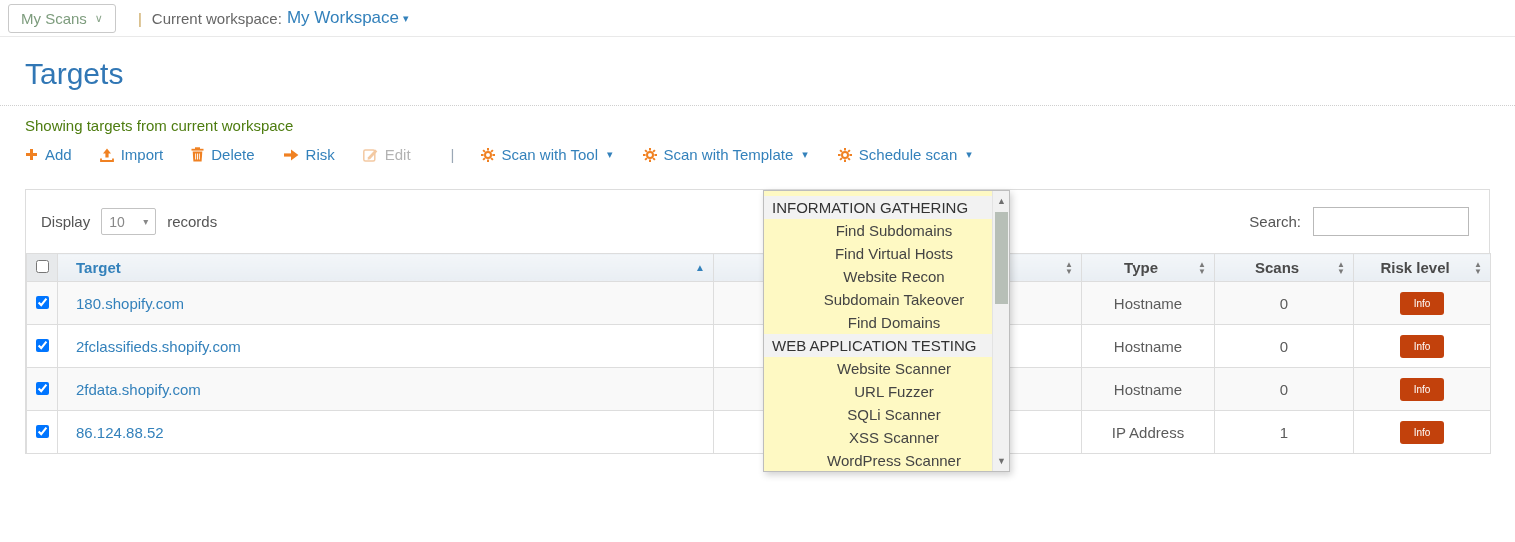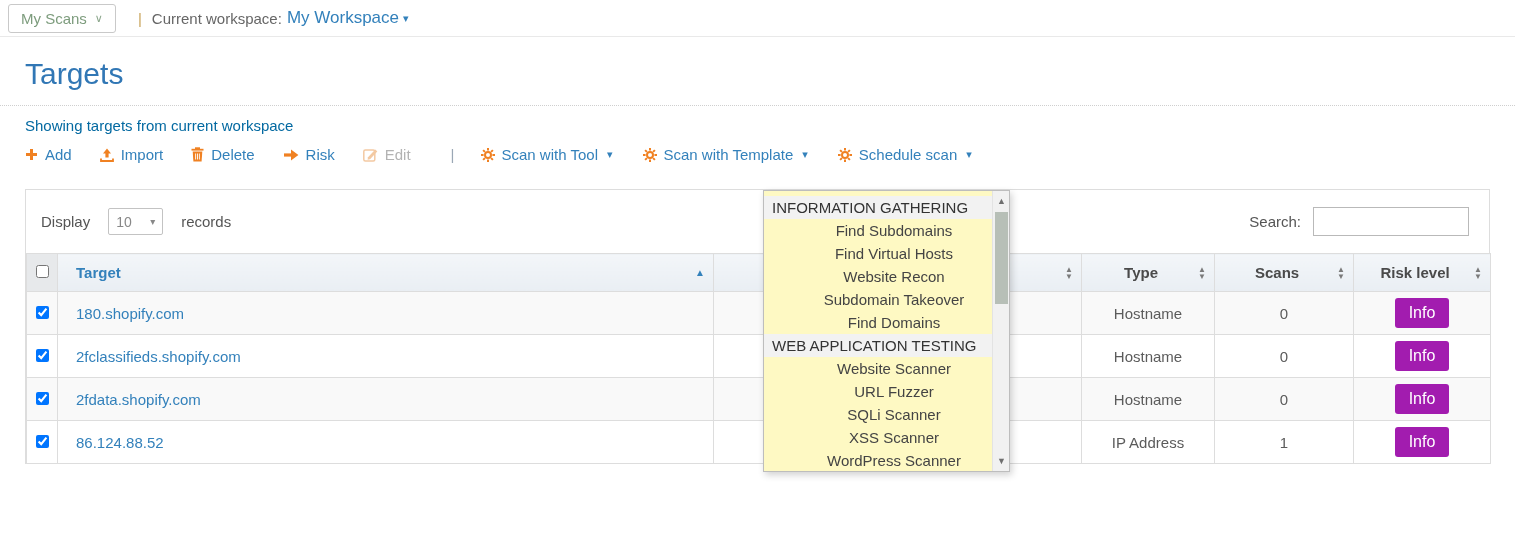--- a/index.html
+++ b/index.html
@@ -12,60 +12,60 @@
     background:#fff; color:#7d9c7d; font-size:15px; padding:5px 12px; cursor:pointer; }
   .myscans-btn .chev { font-size:11px; color:#8aa58a; }
   .topbar-sep { color:#c9a45c; font-size:15px; margin:0 10px 0 22px; }
   .ws-label { color:#666; font-size:15px; }
   .ws-name { color:#3381bb; font-size:17px; margin-left:5px; cursor:pointer; }
   .ws-caret { color:#3381bb; font-size:11px; margin-left:4px; }
 
   
   .title-wrap { padding:20px 0 14px 25px; border-bottom:1px dotted #cfcfcf; }
   .page-title { color:#3177b5; font-size:30px; font-weight:400; }
-  .subtitle { color:#0369a1; font-size:15px; padding:11px 0 0 25px; }
+  .subtitle { color:#4d7c0f; font-size:15px; padding:11px 0 0 25px; }
 
   
   .toolbar { display:flex; align-items:center; margin:12px 0 0 25px; font-size:15px; }
   .tb-item { display:inline-flex; align-items:center; gap:7px; color:#3381bb; cursor:pointer; margin-right:28px; }
   .tb-item.disabled { color:#b3b3b3; cursor:default; }
   .tb-divider { color:#9aa7b5; margin:0 26px 0 12px; }
   .tb-caret { color:#3381bb; font-size:11px; margin-left:2px; }
   .tb-group { margin-right:30px; }
 
   
   .panel { margin:26px 25px 0 25px; border:1px solid #ddd; border-bottom:none; }
   .controls { height:63px; display:flex; align-items:center; justify-content:space-between; padding:0 20px 0 15px; }
-  .display-group { display:flex; align-items:center; gap:18px; font-size:15px; color:#555; }
+  .display-group { display:flex; align-items:center; gap:11px; font-size:15px; color:#555; }
   .pp-select { width:55px; height:27px; border:1px solid #c3c3c3; border-radius:2px; display:flex; align-items:center;
     justify-content:space-between; padding:0 7px; color:#888; font-size:14px; cursor:pointer; background:#fff; }
   .pp-select .chev { font-size:10px; color:#888; }
   .search-group { display:flex; align-items:center; gap:12px; font-size:15px; color:#555; }
   .search-input { width:156px; height:29px; border:1px solid #b9b9b9; outline:none; font-size:14px; padding:0 6px; color:#444; }
 
   table { border-collapse:collapse; table-layout:fixed; width:1464px; font-size:15px; }
   col.c-check{width:31px;} col.c-target{width:656px;} col.c-desc{width:368px;}
   col.c-type{width:133px;} col.c-scans{width:139px;} col.c-risk{width:137px;}
   th, td { border:1px solid #ddd; overflow:hidden; }
-  thead th { height:38px; background:linear-gradient(#f3f6f9,#e9eef3); font-weight:700; color:#4a4a4a; }
+  thead th { height:28px; background:linear-gradient(#f3f6f9,#e9eef3); font-weight:700; color:#4a4a4a; }
   thead th.check-h { background:#e7e9eb; }
   th .h-flex { display:flex; align-items:center; justify-content:center; gap:6px; padding:0 8px; }
   th .h-flex.left { justify-content:flex-start; padding-left:18px; }
   th .spacer { flex:1; }
   .th-target-label { color:#3381bb; }
   .sort-asc { color:#3381bb; font-size:10px; }
   .sort-both { display:flex; flex-direction:column; line-height:7px; font-size:8px; color:#7a7a7a; }
   tbody td { height:43px; color:#5b5b5b; }
   tbody tr:nth-child(odd) td { background:#f9f9f9; }
   tbody tr:nth-child(even) td { background:#fff; }
   td.cell-check, th.check-h { text-align:center; }
   td.cell-target { padding-left:18px; color:#3381bb; }
   td.cell-target span { cursor:pointer; }
   td.cell-type, td.cell-scans, td.cell-risk { text-align:center; }
-  .badge { display:inline-block; background:#a21caf; color:#fff; font-size:16px; padding:6px 14px; border-radius:3px; cursor:pointer; }
+  .badge { display:inline-block; background:#c2410c; color:#fff; font-size:10px; padding:6px 14px; border-radius:3px; cursor:pointer; }
   input[type=checkbox] { width:13px; height:13px; cursor:pointer; }
 
   
   .dropdown { position:absolute; left:763px; top:190px; width:247px; height:282px; background:#fef9c3;
     border:1px solid #bdbdbd; box-shadow:2px 3px 7px rgba(0,0,0,0.18); z-index:50; font-size:15px; }
   .dd-list { position:absolute; left:0; top:0; right:17px; bottom:0; padding-top:5px; overflow:hidden; }
   .dd-header { height:23px; line-height:23px; color:#333; background:#f2f2f2; padding-left:8px; white-space:nowrap; }
   .dd-item { height:23px; line-height:23px; color:#444; padding-left:32px; cursor:pointer; white-space:nowrap;text-align:center; }
   .dd-scrollbar { position:absolute; right:0; top:0; width:17px; height:280px; background:#f1f1f1; border-left:1px solid #e3e3e3; }
   .dd-arrow { position:absolute; left:0; width:17px; height:16px; color:#6f6f6f; font-size:9px; text-align:center; line-height:16px; cursor:pointer; }

